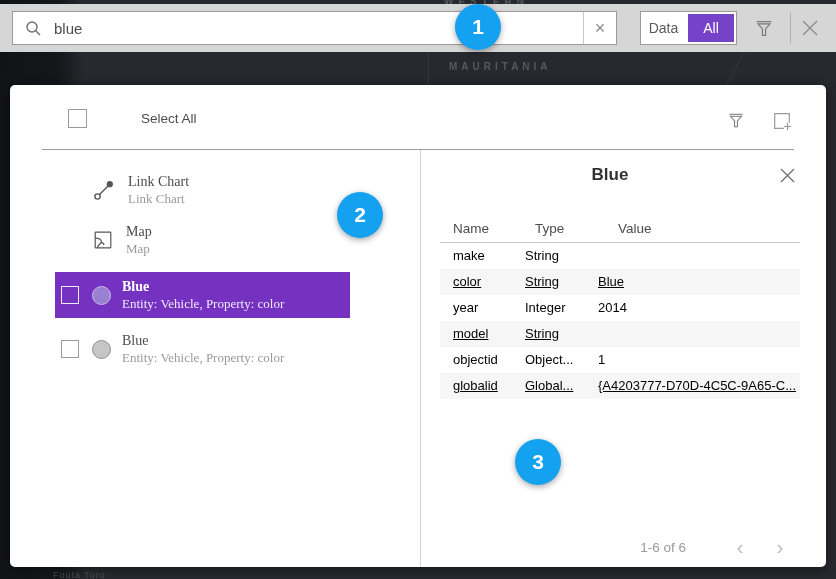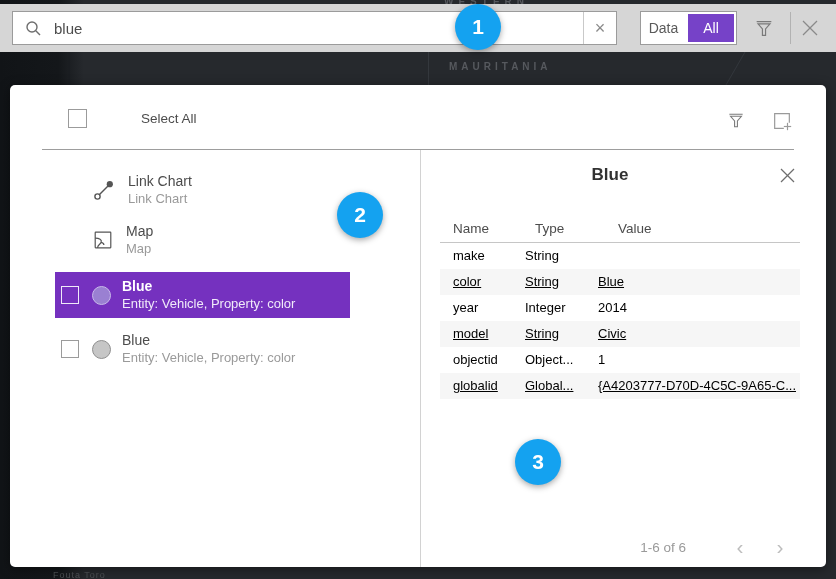--- a/index.html
+++ b/index.html
@@ -41,21 +41,21 @@
   .checkbox{box-sizing:border-box;border:1px solid #9b9b9b;background:transparent;cursor:pointer;}
   .select-all-row{position:absolute;left:58px;top:24px;display:flex;align-items:center;gap:34px;}
   .select-all-row .checkbox{width:19px;height:19px;margin-right:20px;}
   .select-all-label{font-size:13.5px;color:#4c4c4c;}
   .panel-tool{position:absolute;top:25px;cursor:pointer;display:flex;}
   .tool-filter{left:716px;}
   .tool-add{left:761px;}
   .h-divider{position:absolute;left:32px;top:64px;width:752px;height:1px;background:#9d9d9d;}
   .v-divider{position:absolute;left:410px;top:65px;width:1px;height:417px;background:#d2d2d2;}
   
-  .list-item{position:absolute;display:flex;align-items:center;}
+  .list-item{position:absolute;display:flex;align-items:center;font-family:Liberation Serif, serif;}
   .li-plain .item-icon{margin-right:12px;display:flex;}
   .item-title{font-size:14px;color:#4c4c4c;line-height:17px;}
   .item-sub{font-size:13px;color:#9a9a9a;line-height:17px;}
   .row-blue{left:45px;width:295px;height:46px;padding-left:6px;box-sizing:border-box;cursor:pointer;}
   .row-blue .checkbox{width:18px;height:18px;margin-right:13px;flex:0 0 auto;}
   .entity-circle{width:19px;height:19px;border-radius:50%;margin-right:11px;flex:0 0 auto;box-sizing:border-box;}
   .row-selected{background:#7531bf;}
   .row-selected .item-title{color:#fff;font-weight:bold;}
   .row-selected .item-sub{color:#f0eaf9;}
   .row-selected .checkbox{border-color:#efeaf8;}
@@ -221,21 +221,20 @@
       <span class="t-cell">Blue</span>
     </div>
     <div class="t-row">
       <span class="t-cell">year</span>
       <span class="t-cell">Integer</span>
       <span class="t-cell">2014</span>
     </div>
     <div class="t-row t-stripe">
       <span class="t-cell">model</span>
       <span class="t-cell">String</span>
-      <span class="t-cell">Civic</span>
     </div>
     <div class="t-row">
       <span class="t-cell">objectid</span>
       <span class="t-cell">Object...</span>
       <span class="t-cell">1</span>
     </div>
     <div class="t-row t-stripe">
       <span class="t-cell">globalid</span>
       <span class="t-cell">Global...</span>
       <span class="t-cell">{A4203777-D70D-4C5C-9A65-C...</span>

